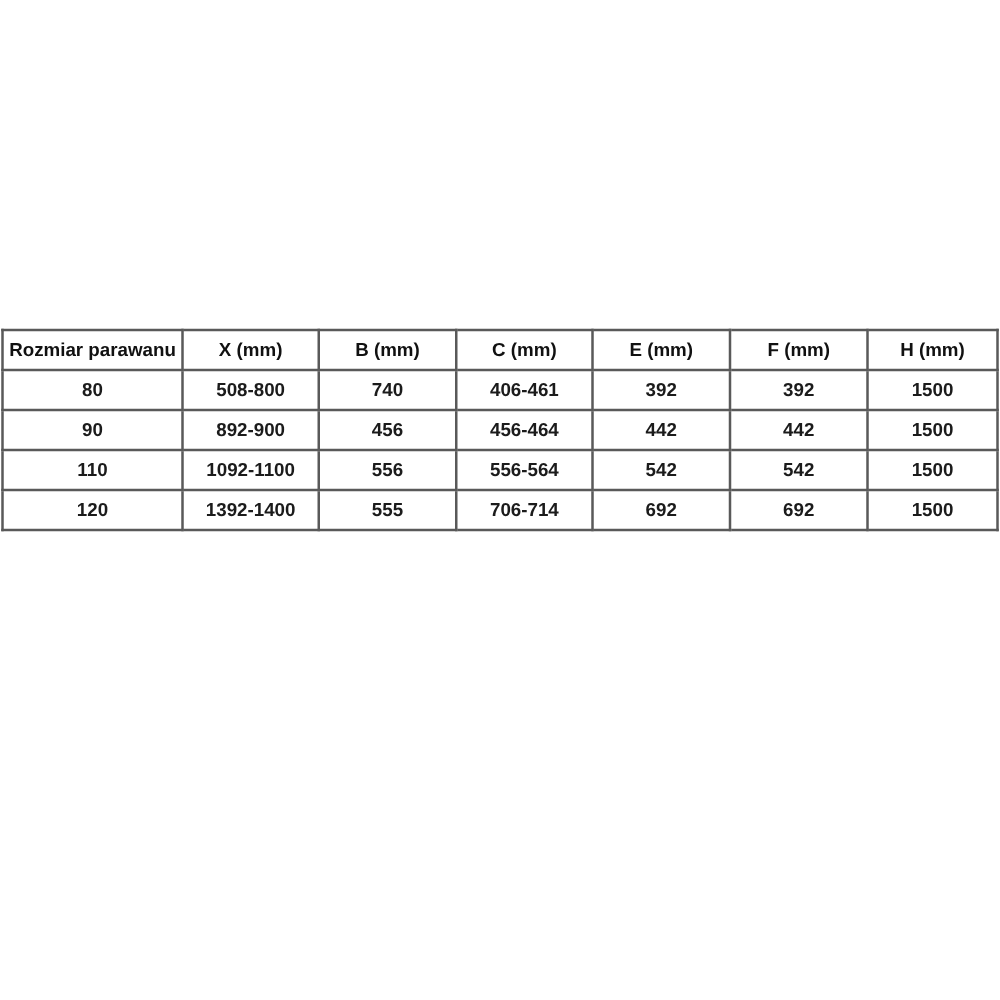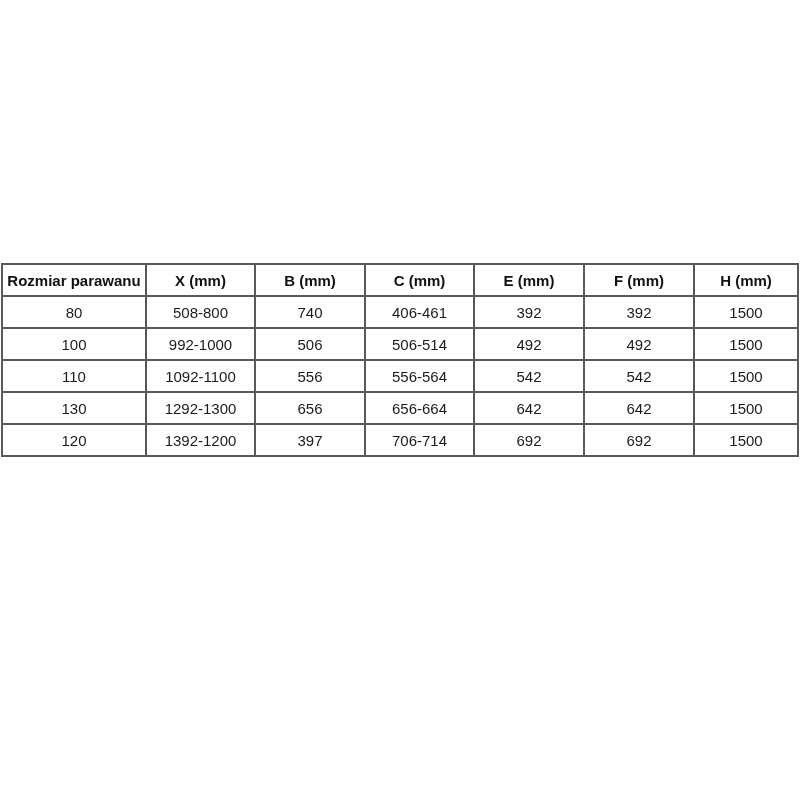--- a/index.html
+++ b/index.html
@@ -35,21 +35,21 @@
     padding: 0 2px;
     background: #ffffff;
     overflow: hidden;
     white-space: nowrap;
   }
   table.spec th {
     font-weight: bold;
     color: #111111;
   }
   table.spec td {
-    font-weight: normal;
+    font-weight: bold;
   }
 </style>
 </head>
 <body>
 
 <div class="table-wrap">
   <table class="spec">
     <colgroup>
       <col style="width:144px">
       <col style="width:109px">
@@ -74,50 +74,41 @@
         <tr>
           <td>80</td>
           <td>508-800</td>
           <td>740</td>
           <td>406-461</td>
           <td>392</td>
           <td>392</td>
           <td>1500</td>
         </tr>
         <tr>
-          <td>100</td>
-          <td>992-1000</td>
-          <td>506</td>
-          <td>506-514</td>
-          <td>492</td>
-          <td>492</td>
+          <td>90</td>
+          <td>892-900</td>
+          <td>456</td>
+          <td>456-464</td>
+          <td>442</td>
+          <td>442</td>
           <td>1500</td>
         </tr>
         <tr>
           <td>110</td>
           <td>1092-1100</td>
           <td>556</td>
           <td>556-564</td>
           <td>542</td>
           <td>542</td>
           <td>1500</td>
         </tr>
         <tr>
-          <td>130</td>
-          <td>1292-1300</td>
-          <td>656</td>
-          <td>656-664</td>
-          <td>642</td>
-          <td>642</td>
-          <td>1500</td>
-        </tr>
-        <tr>
           <td>120</td>
-          <td>1392-1200</td>
-          <td>397</td>
+          <td>1392-1400</td>
+          <td>555</td>
           <td>706-714</td>
           <td>692</td>
           <td>692</td>
           <td>1500</td>
         </tr>
       </tbody>
   </table>
 </div>
 
 </body></html>

